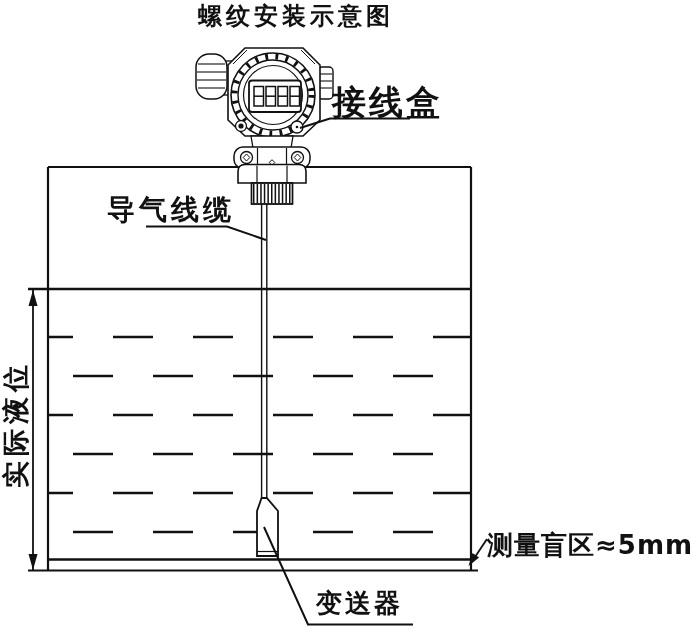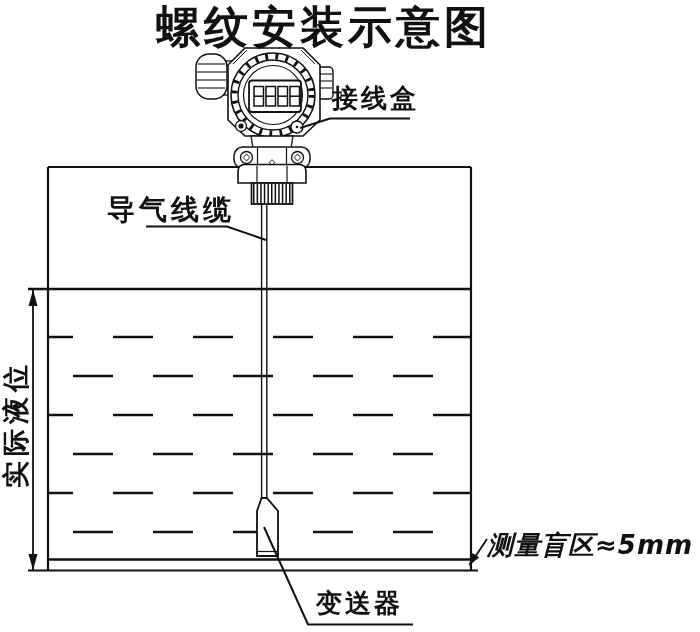--- a/index.html
+++ b/index.html
@@ -5,25 +5,25 @@
   html,body{margin:0;padding:0;background:#ffffff;}
   .canvas{
     position:relative;width:700px;height:632px;background:#ffffff;overflow:hidden;
     font-family:"DejaVu Sans","Liberation Sans",sans-serif;color:#111;
   }
   .canvas svg{position:absolute;left:0;top:0;}
   .lbl{
     position:absolute;font-weight:bold;color:#111;white-space:nowrap;
     font-family:"DejaVu Sans","Liberation Sans",sans-serif;line-height:1.1;
   }
-  .title{left:156px;top:3px;width:280px;text-align:center;font-size:44px;letter-spacing:4px;}
-  .jx{left:332px;top:84px;font-size:26px;letter-spacing:3px;}
+  .title{left:156px;top:3px;width:280px;text-align:center;font-size:24px;letter-spacing:4px;}
+  .jx{left:332px;top:84px;font-size:34px;letter-spacing:3px;}
   .vent{left:107px;top:195px;font-size:28px;letter-spacing:4px;}
   .trans{left:316px;top:589px;font-size:26px;letter-spacing:3px;}
-  .blind{left:487px;top:531px;font-size:26px;letter-spacing:1px;font-style:italic;}
+  .blind{left:487px;top:531px;font-size:26px;letter-spacing:1px;}
   .level{
     left:-64px;top:409px;width:160px;height:30px;text-align:center;
     font-size:27px;letter-spacing:5px;transform:rotate(-90deg);
   }
 </style>
 </head>
 <body>
 
 <div class="canvas">
 

